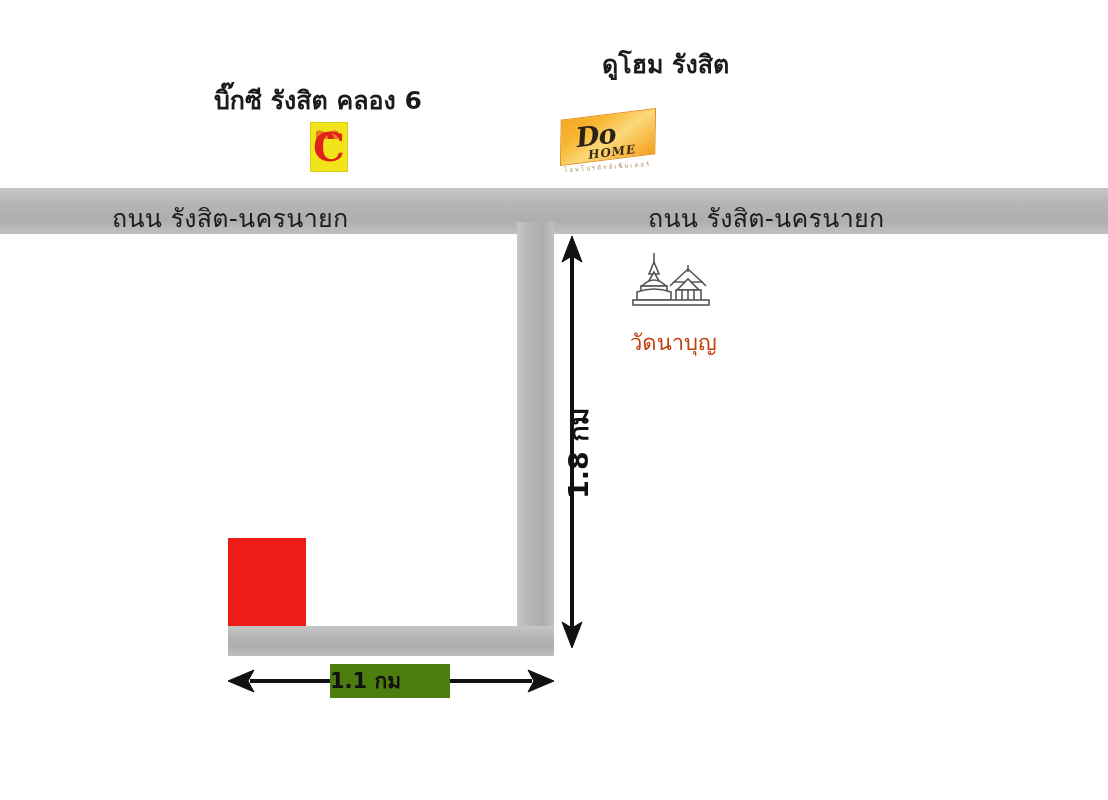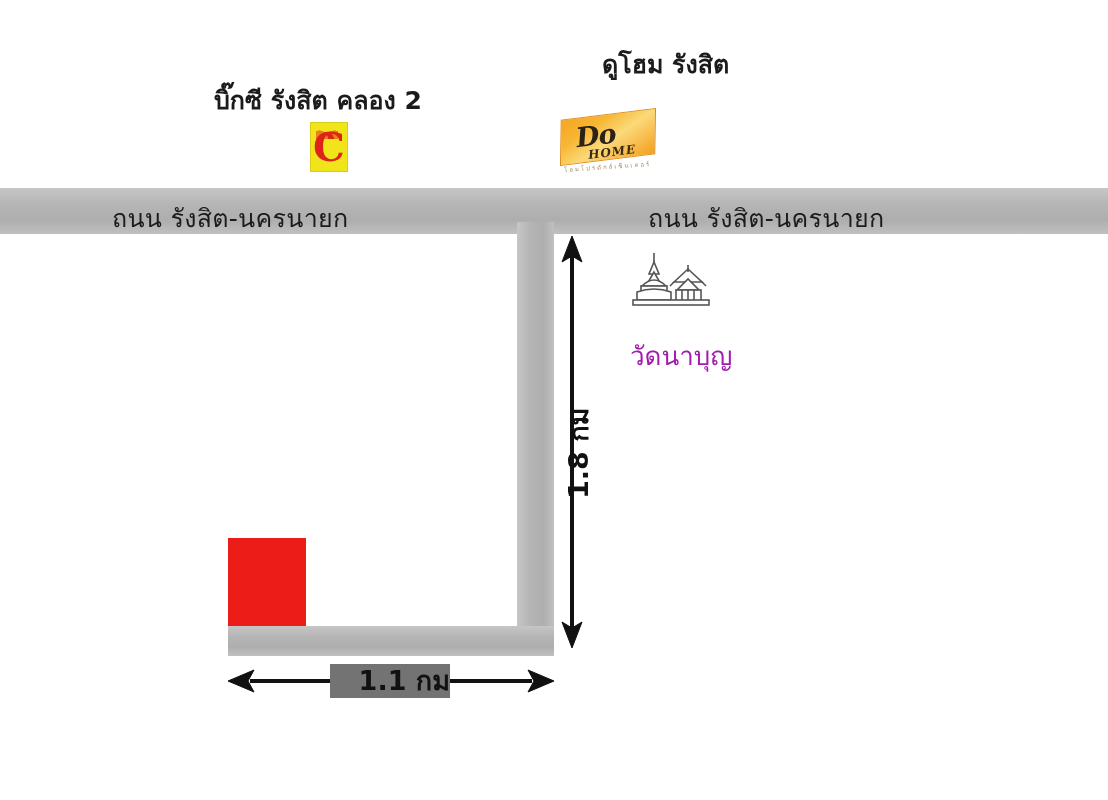--- a/index.html
+++ b/index.html
@@ -176,24 +176,23 @@
     position: absolute;
     left: 630px;
     top: 252px;
     width: 90px;
     height: 62px;
   }
   #label-temple {
     position: absolute;
     left: 630px;
     top: 325px;
-    font-size: 26px;
-    color: #a21caf;
-    white-space: nowrap;
-    margin-top: 10px;
+    font-size: 22px;
+    color: #c2410c;
+    white-space: nowrap;
   }
 
   
   #plot-red {
     position: absolute;
     left: 228px;
     top: 538px;
     width: 78px;
     height: 88px;
     background: #ec1c18;
@@ -228,43 +227,43 @@
     left: 228px;
     top: 664px;
     width: 326px;
     height: 34px;
   }
   #label-dist-horizontal {
     position: absolute;
     left: 330px;
     top: 664px;
     width: 120px;
-    text-align: right;
-    font-size: 27px;
+    text-align: left;
+    font-size: 21px;
     font-weight: bold;
     color: #111;
-    background: #737373;
+    background: #4d7c0f;
     line-height: 34px;
   }
 </style>
 </head>
 <body>
 
 <div id="map-root">
 
   <div class="road" id="road-main-h"></div>
   <div class="road road-v" id="road-branch-v"></div>
   <div class="road" id="road-bottom-h"></div>
 
   <div class="road-label" id="label-road-left">ถนน รังสิต-นครนายก</div>
 
   <div class="road-label" id="label-road-right">ถนน รังสิต-นครนายก</div>
 
 
-  <div class="poi-title" id="title-bigc">บิ๊กซี รังสิต คลอง 2</div>
+  <div class="poi-title" id="title-bigc">บิ๊กซี รังสิต คลอง 6</div>
 
   <div id="logo-bigc">
     <div class="bigc-flame"></div>
     <div class="bigc-c">C</div>
   </div>
 
   <div class="poi-title" id="title-dohome">ดูโฮม รังสิต</div>
 
   <div id="logo-dohome">
     <div class="dh-plate"></div>

